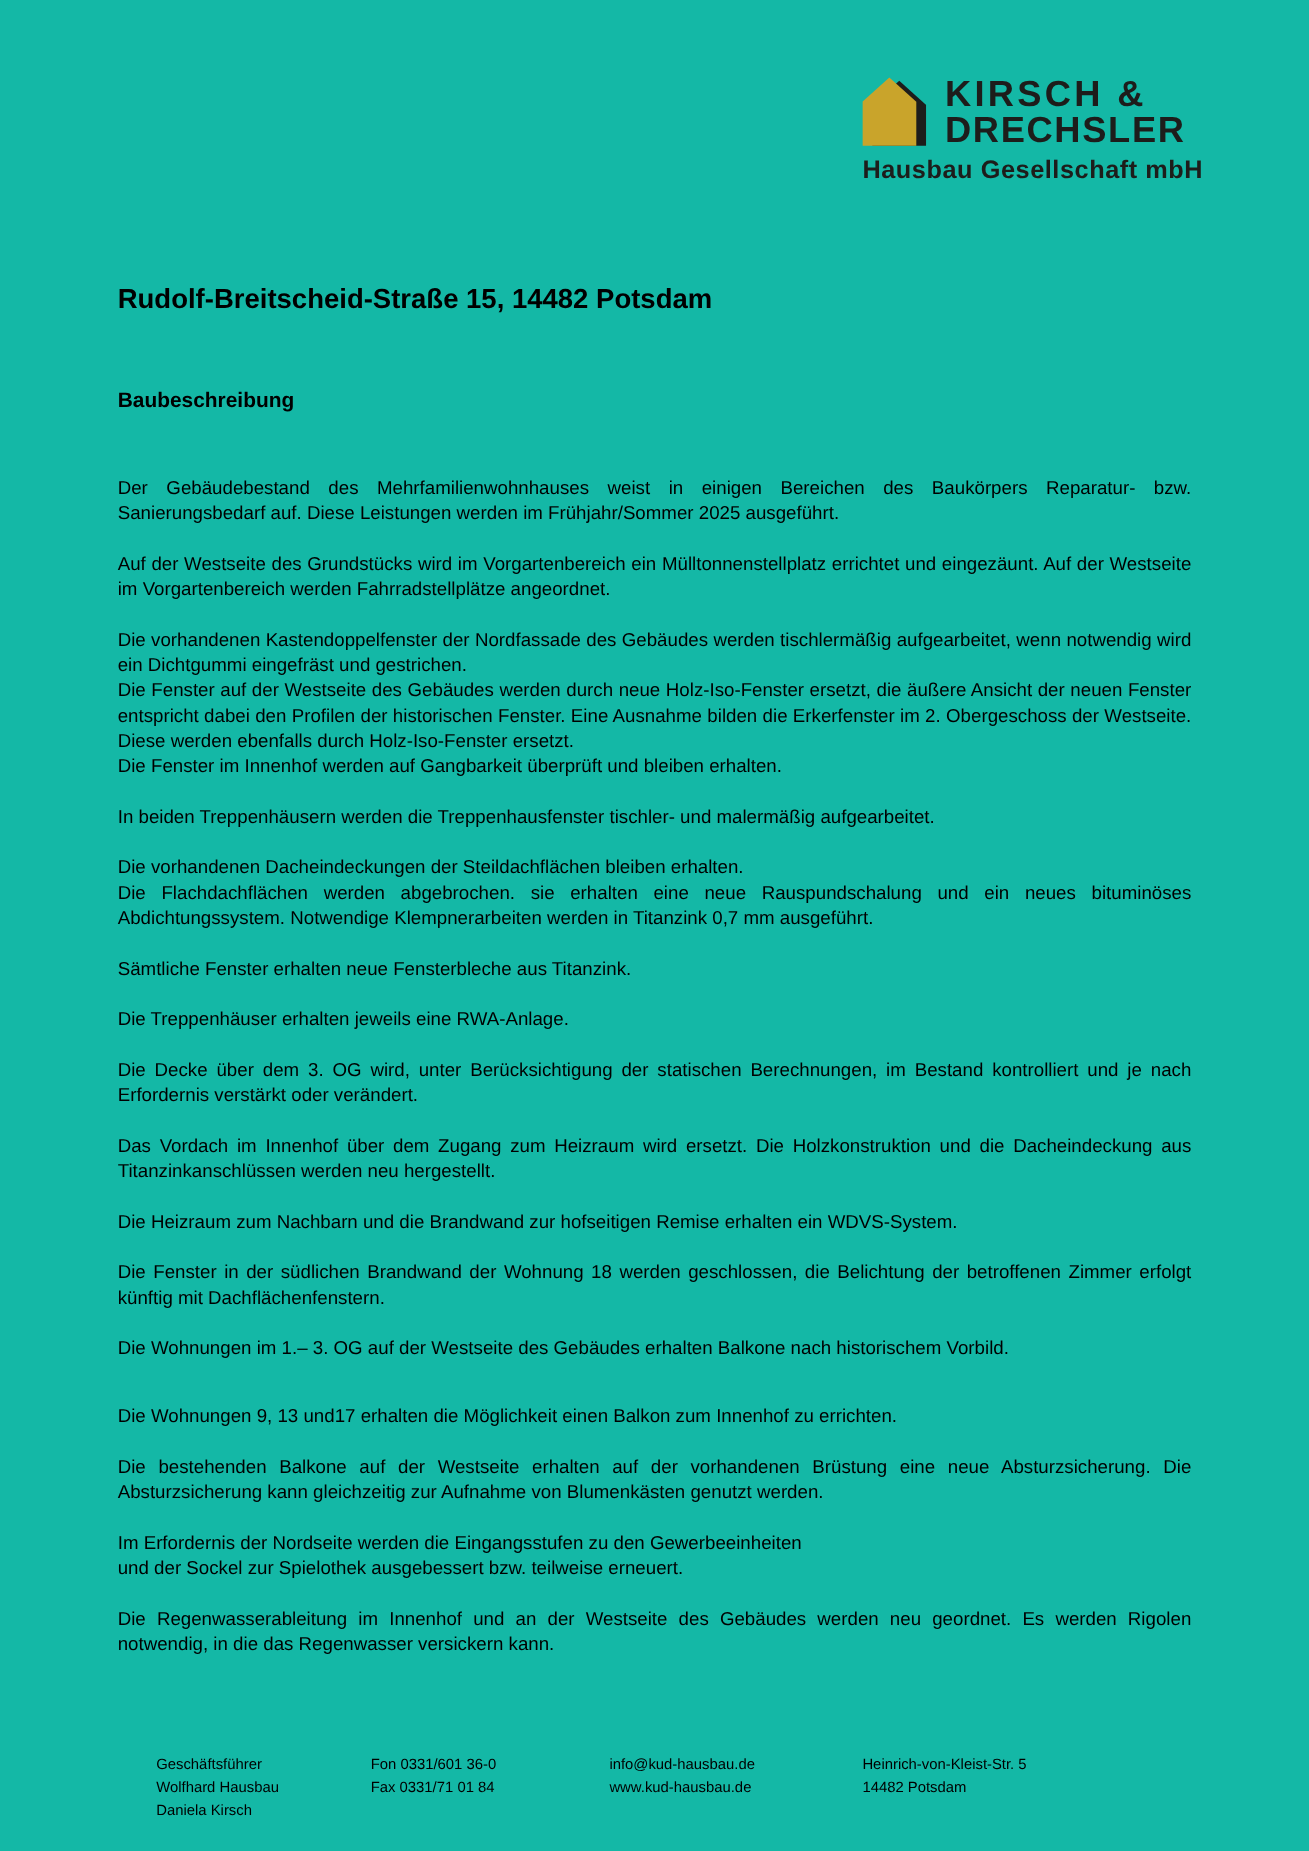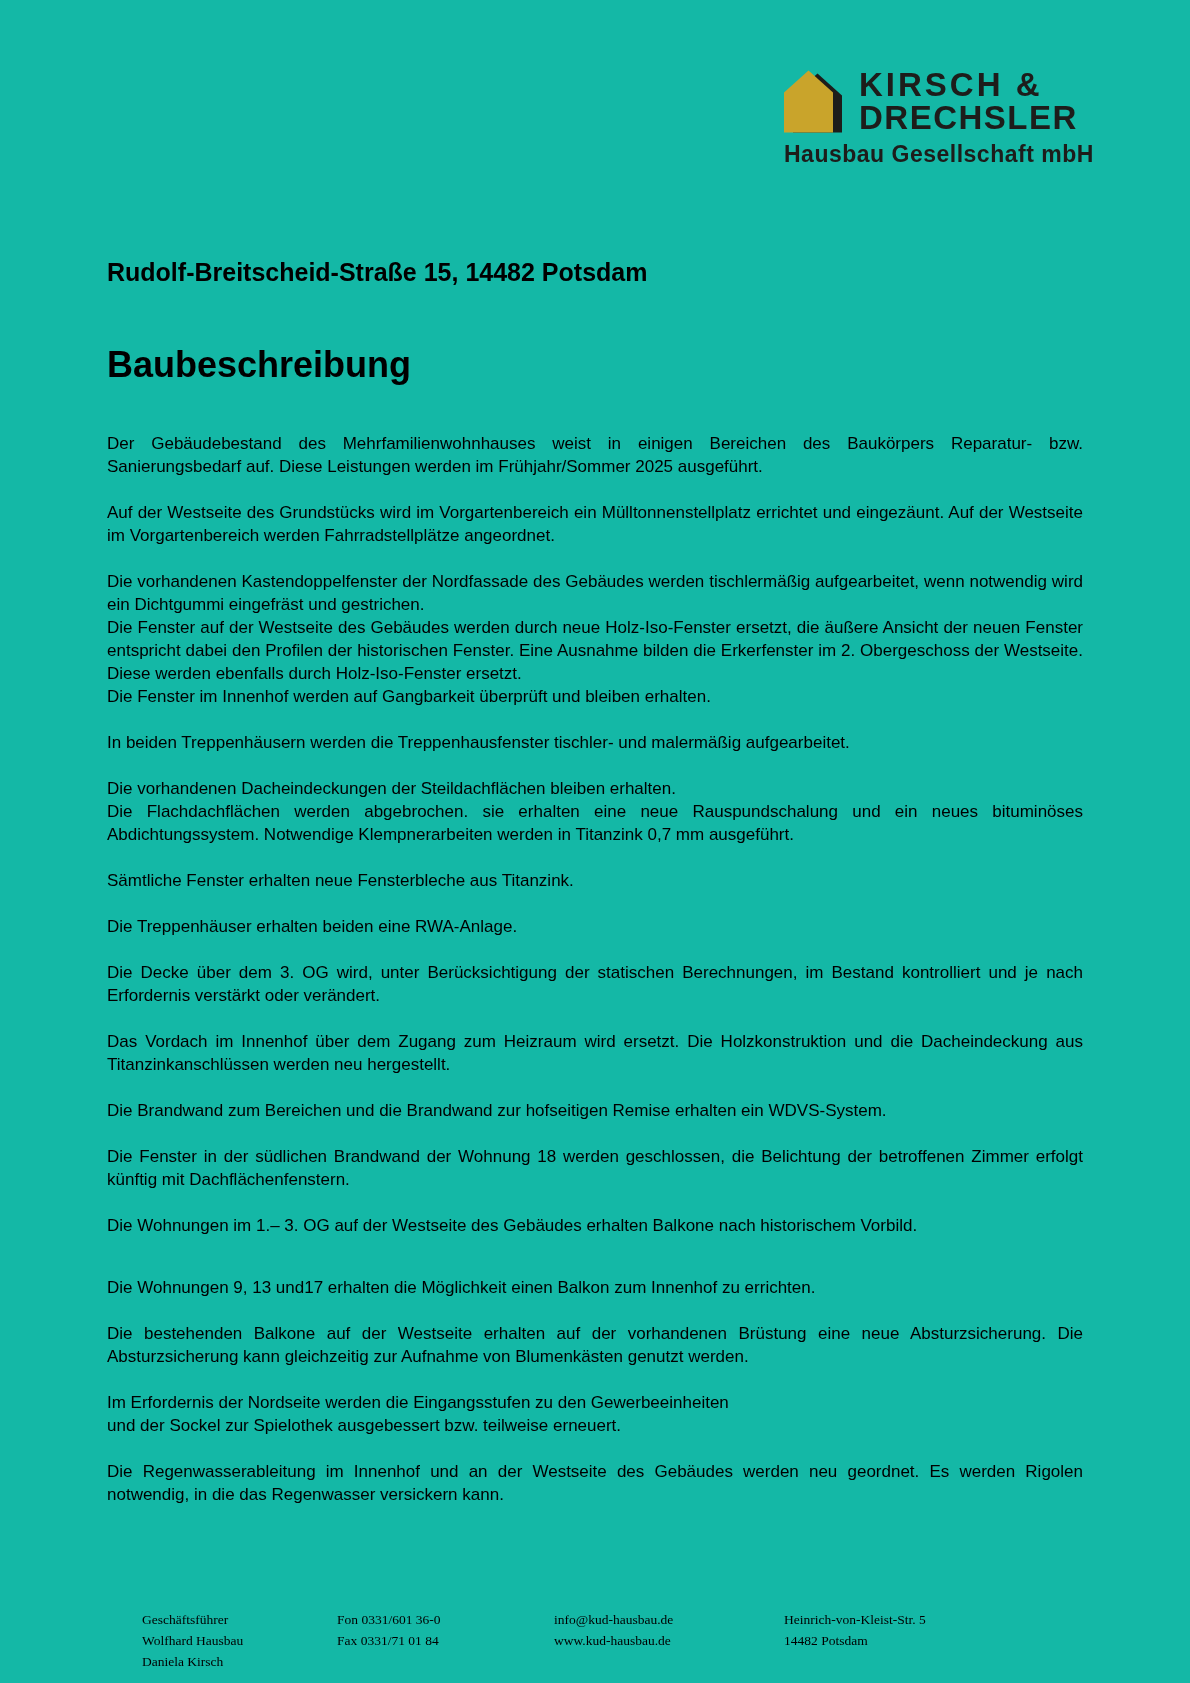--- a/index.html
+++ b/index.html
@@ -64,21 +64,21 @@
     font-weight: 700;
     line-height: 32px;
     color: #000;
   }
   .section-heading {
     position: absolute;
     top: 350px;
     left: 107px;
     width: 976px;
     margin: 0;
-    font-size: 36px;
+    font-size: 19px;
     font-weight: 700;
     line-height: 30px;
     color: #000;
   }
 
   
   .doc-body {
     position: absolute;
     top: 432px;
     left: 107px;
@@ -98,21 +98,21 @@
   .footer {
     position: absolute;
     top: 1593px;
     left: 0;
     width: 1190px;
     height: 70px;
     font-size: 13.5px;
     line-height: 21px;
     color: #000;
   }
-  .footer-col { position: absolute; top: 16px; white-space: nowrap; font-family: Liberation Serif, serif; }
+  .footer-col { position: absolute; top: 0; white-space: nowrap; }
   .fc1 { left: 142px; }
   .fc2 { left: 337px; }
   .fc3 { left: 554px; }
   .fc4 { left: 784px; }
   .fc5 { left: 985px; }
 </style>
 </head>
 <body>
 
 <div class="page">
@@ -154,30 +154,30 @@
         <div class="text-line">In beiden Treppenhäusern werden die Treppenhausfenster tischler- und malermäßig aufgearbeitet.</div>
       </div>
       <div class="block">
         <div class="text-line">Die vorhandenen Dacheindeckungen der Steildachflächen bleiben erhalten.</div>
         <div class="text-line">Die Flachdachflächen werden abgebrochen. sie erhalten eine neue Rauspundschalung und ein neues bituminöses Abdichtungssystem. Notwendige Klempnerarbeiten werden in Titanzink 0,7 mm ausgeführt.</div>
       </div>
       <div class="block">
         <div class="text-line">Sämtliche Fenster erhalten neue Fensterbleche aus Titanzink.</div>
       </div>
       <div class="block">
-        <div class="text-line">Die Treppenhäuser erhalten beiden eine RWA-Anlage.</div>
+        <div class="text-line">Die Treppenhäuser erhalten jeweils eine RWA-Anlage.</div>
       </div>
       <div class="block">
         <div class="text-line">Die Decke über dem 3. OG wird, unter Berücksichtigung der statischen Berechnungen, im Bestand kontrolliert und je nach Erfordernis verstärkt oder verändert.</div>
       </div>
       <div class="block">
         <div class="text-line">Das Vordach im Innenhof über dem Zugang zum Heizraum wird ersetzt. Die Holzkonstruktion und die Dacheindeckung aus Titanzinkanschlüssen werden neu hergestellt.</div>
       </div>
       <div class="block">
-        <div class="text-line">Die Brandwand zum Bereichen und die Brandwand zur hofseitigen Remise erhalten ein WDVS-System.</div>
+        <div class="text-line">Die Heizraum zum Nachbarn und die Brandwand zur hofseitigen Remise erhalten ein WDVS-System.</div>
       </div>
       <div class="block">
         <div class="text-line">Die Fenster in der südlichen Brandwand der Wohnung 18 werden geschlossen, die Belichtung der betroffenen Zimmer erfolgt künftig mit Dachflächenfenstern.</div>
       </div>
       <div class="block">
         <div class="text-line">Die Wohnungen im 1.– 3. OG auf der Westseite des Gebäudes erhalten Balkone nach historischem Vorbild.</div>
       </div>
       <div class="block extra-space">
         <div class="text-line">Die Wohnungen 9, 13 und17 erhalten die Möglichkeit einen Balkon zum Innenhof zu errichten.</div>
       </div>

